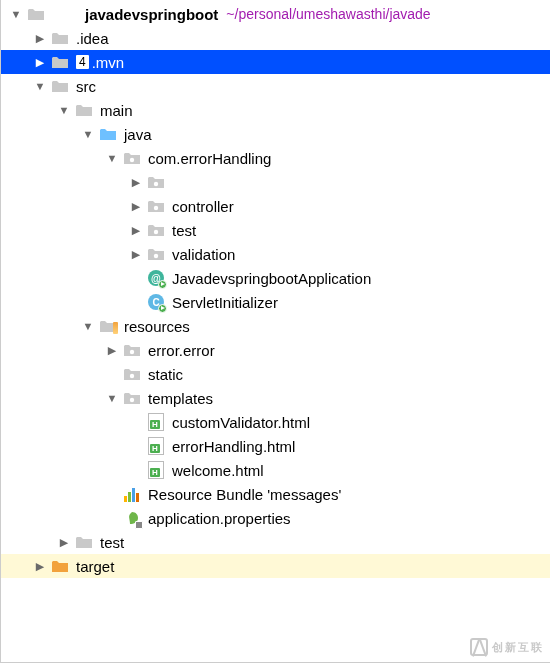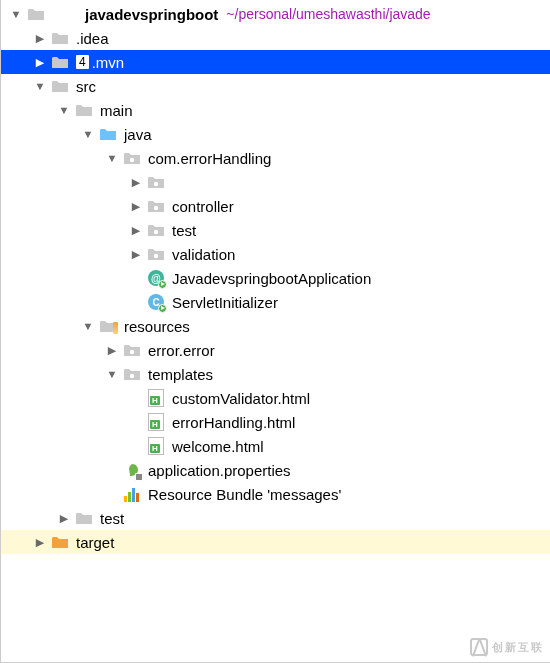--- a/index.html
+++ b/index.html
@@ -292,20 +292,33 @@
           <svg width="18" height="14" viewBox="0 0 18 14">
     <path d="M1 3 L1 13 L17 13 L17 4 L8 4 L6 2 L2 2 Z" fill="#c9c9c9"></path>
     <circle cx="9" cy="9" r="2.2" fill="#fff"></circle>
   </svg>
         </span>
       </span>
       <span class="label">error.error</span>
     </div>
     <div class="row">
       <span class="indent" style="width: 104px;"></span>
+      <span class="arrow"></span>
+      <span class="icon">
+        <span class="folder-base">
+          <svg width="18" height="14" viewBox="0 0 18 14">
+    <path d="M1 3 L1 13 L17 13 L17 4 L8 4 L6 2 L2 2 Z" fill="#c9c9c9"></path>
+    <circle cx="9" cy="9" r="2.2" fill="#fff"></circle>
+  </svg>
+        </span>
+      </span>
+      <span class="label">static</span>
+    </div>
+    <div class="row">
+      <span class="indent" style="width: 104px;"></span>
       <span class="arrow">▼</span>
       <span class="icon">
         <span class="folder-base">
           <svg width="18" height="14" viewBox="0 0 18 14">
     <path d="M1 3 L1 13 L17 13 L17 4 L8 4 L6 2 L2 2 Z" fill="#c9c9c9"></path>
     <circle cx="9" cy="9" r="2.2" fill="#fff"></circle>
   </svg>
         </span>
       </span>
       <span class="label">templates</span>
@@ -332,48 +345,48 @@
     </div>
     <div class="row">
       <span class="indent" style="width: 128px;"></span>
       <span class="arrow"></span>
       <span class="icon">
         <span class="file-html">
           <span class="h">H</span>
         </span>
       </span>
       <span class="label">welcome.html</span>
-    </div>
-    <div class="row">
-      <span class="indent" style="width: 104px;"></span>
-      <span class="arrow"></span>
-      <span class="icon">
-        <span class="file-leaf">
-          <svg width="16" height="16" viewBox="0 0 16 16">
-    <path d="M8 2 C12 2 14 5 14 8 C14 12 10 14 6 14 C6 8 3 6 8 2 Z" fill="#6fb64a"></path>
-  </svg>
-          <span class="mini"></span>
-        </span>
-      </span>
-      <span class="label">application.properties</span>
     </div>
     <div class="row">
       <span class="indent" style="width: 104px;"></span>
       <span class="arrow"></span>
       <span class="icon">
         <span class="file-bundle">
           <span></span>
           <span></span>
           <span></span>
           <span></span>
         </span>
       </span>
       <span class="label">Resource Bundle 'messages'</span>
     </div>
     <div class="row">
+      <span class="indent" style="width: 104px;"></span>
+      <span class="arrow"></span>
+      <span class="icon">
+        <span class="file-leaf">
+          <svg width="16" height="16" viewBox="0 0 16 16">
+    <path d="M8 2 C12 2 14 5 14 8 C14 12 10 14 6 14 C6 8 3 6 8 2 Z" fill="#6fb64a"></path>
+  </svg>
+          <span class="mini"></span>
+        </span>
+      </span>
+      <span class="label">application.properties</span>
+    </div>
+    <div class="row">
       <span class="indent" style="width: 56px;"></span>
       <span class="arrow">▶</span>
       <span class="icon">
         <span class="folder-base">
           <svg width="18" height="14" viewBox="0 0 18 14">
     <path d="M1 3 L1 13 L17 13 L17 4 L8 4 L6 2 L2 2 Z" fill="#c9c9c9" stroke="none" stroke-width="0.6"></path>
   </svg>
         </span>
       </span>
       <span class="label">test</span>

